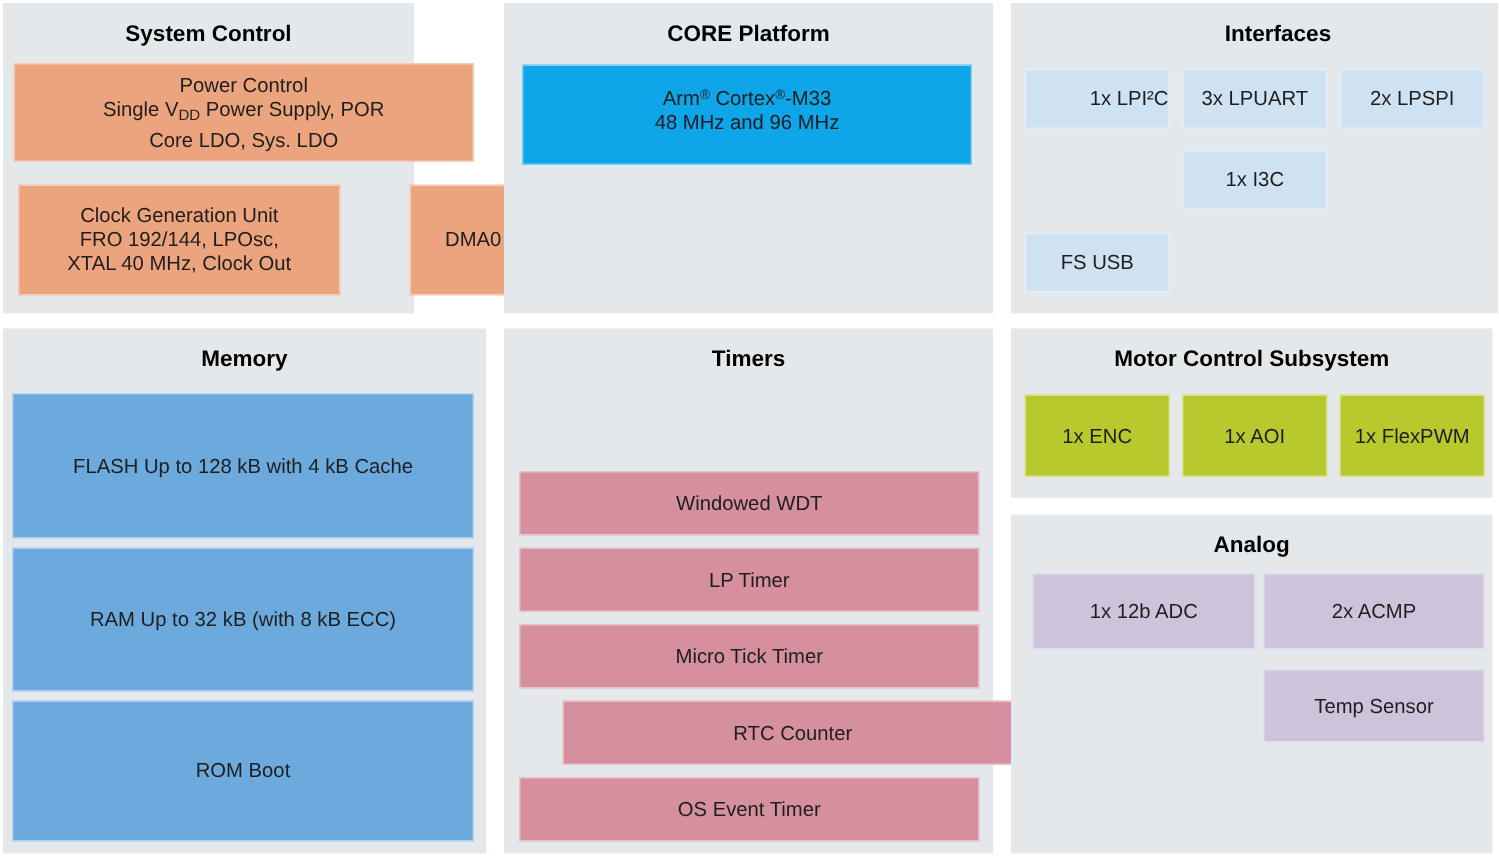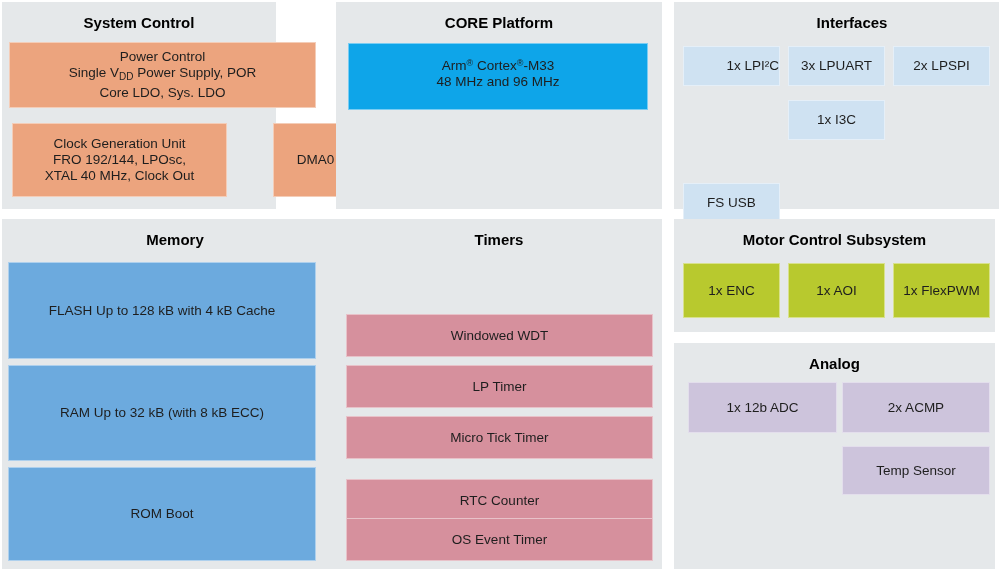--- a/index.html
+++ b/index.html
@@ -18,21 +18,21 @@
     text-align:center; font-size:13.5px; line-height:16px; color:#1e1e1e;
     border:1px solid rgba(255,255,255,0.45);
   }
   .sub { font-size:10px; vertical-align:-3px; letter-spacing:0;margin-top:32px; }
   .sup { font-size:9px; vertical-align:4px; letter-spacing:0; }
 
   
   #p-sc  { left:2px;   top:2px;   width:274px; height:207px; }
   #p-cp  { left:336px; top:2px;   width:326px; height:207px; }
   #p-if  { left:674px; top:2px;   width:321px; height:207px;padding-left:35px; }
-  #p-mem { left:2px;   top:219px; width:322px; height:350px;padding-left:24px; }
+  #p-mem { left:2px;   top:219px; width:322px; height:350px; }
   #p-tim { left:336px; top:219px; width:326px; height:350px; }
   #p-mcs { left:674px; top:219px; width:321px; height:113px; }
   #p-ana { left:674px; top:343px; width:321px; height:226px; }
 
   
   .c-orange { background:#eca47e; }
   .c-olive  { background:#0ea5e9; }
   .c-lblue  { background:#cfe2f2; }
   .c-blue   { background:#6caade; }
   .c-pink   { background:#d6909d; }
@@ -47,35 +47,35 @@
   
   .b-cpu { left:12px; top:41px; width:300px; height:67px;
            justify-content:flex-start; padding-top:11px; }
 
   
   .if-block { width:97px; height:40px; }
   .b-lpi2c  { left:9px;   top:44px;align-items:flex-end; }
   .b-lpuart { left:114px; top:44px; }
   .b-lpspi  { left:219px; top:44px; }
   .b-i3c    { left:114px; top:98px; }
-  .b-usb    { left:9px;   top:153px;margin-top:28px; }
+  .b-usb    { left:9px;   top:153px; }
 
   
   .mem-block { left:6px; width:308px; }
   .b-flash { top:43px;  height:97px; }
   .b-ram   { top:146px; height:96px; }
   .b-rom   { top:248px; height:94px; }
 
   
   .tim-block { left:10px; width:307px; }
   .b-t1 { top:44px;  height:44px; }
   .b-t2 { top:95px;  height:43px; }
   .b-t3 { top:146px; height:43px; }
   .b-t4 { top:197px; height:43px; }
-  .b-t5 { top:260px; height:43px; }
+  .b-t5 { top:248px; height:43px;margin-left:29px; }
   .b-t6 { top:299px; height:43px; }
 
   
   .mcs-block { top:44px; width:97px; height:55px; }
   .b-enc { left:9px; }
   .b-aoi { left:114px; }
   .b-pwm { left:219px; }
 
   
   .b-adc  { left:14px;  top:39px;  width:149px; height:51px; }

